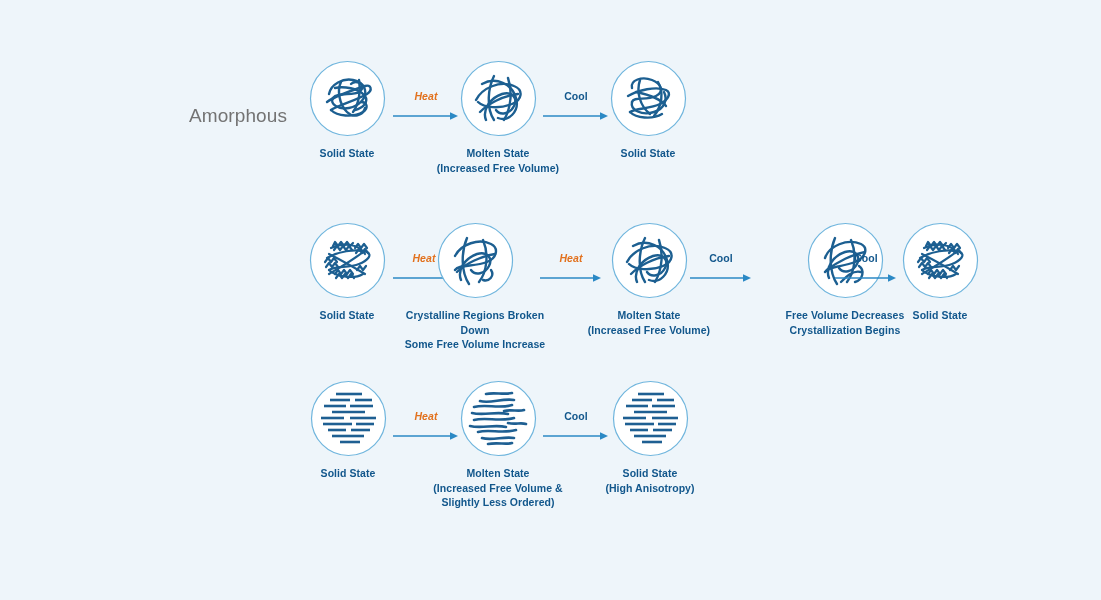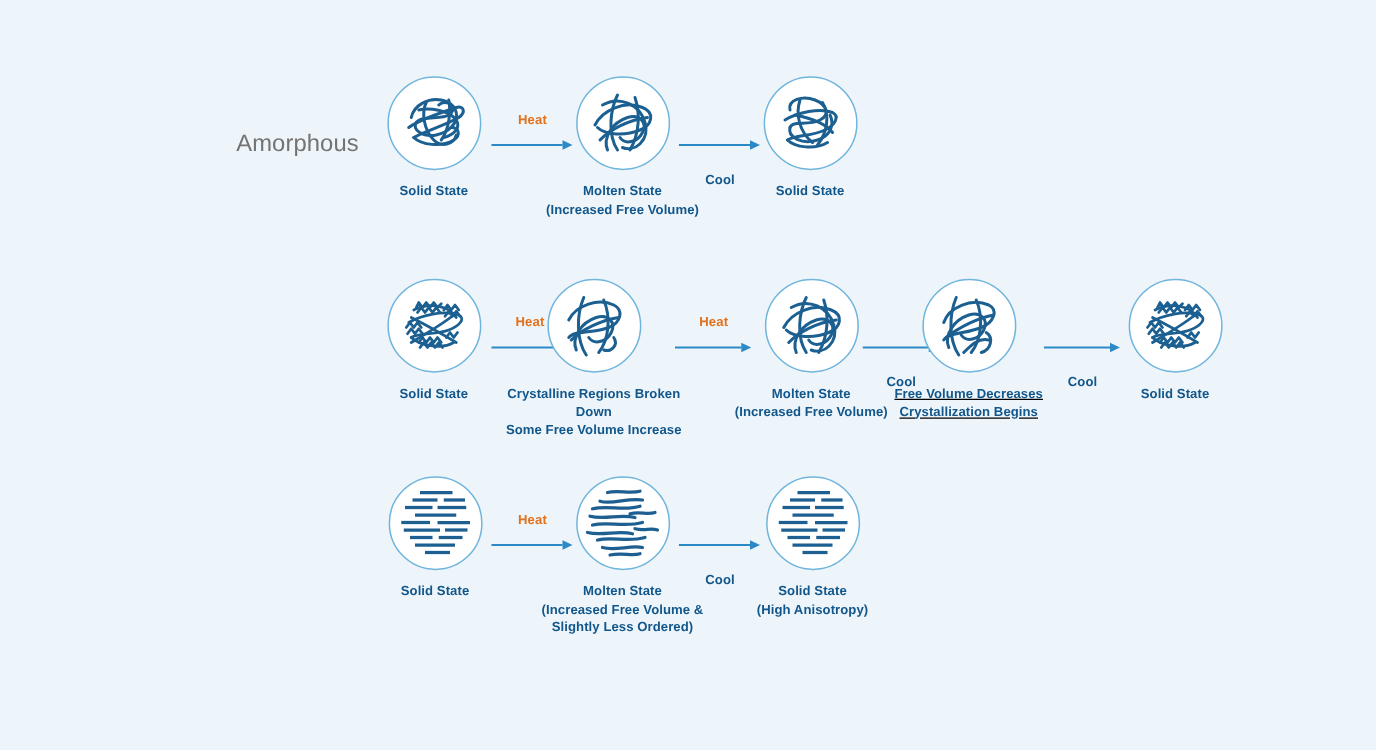--- a/index.html
+++ b/index.html
@@ -84,22 +84,22 @@
     position: absolute;
     left: 0;
     width: 100%;
     top: 0;
     text-align: center;
     font-size: 10.5px;
     font-weight: bold;
     letter-spacing: 0.1px;
     white-space: nowrap;
   }
-  .arrow .arrow-label.heat { color: #e2711d; }
-  .arrow .arrow-label.cool { color: #12578c; margin-top: 48px; }
+  .arrow .arrow-label.heat { color: #e2711d; font-style: italic; }
+  .arrow .arrow-label.cool { color: #12578c; }
   .arrow svg {
     position: absolute;
     left: 0;
     top: 20px;
     display: block;
   }
 </style>
 </head>
 <body style="background: rgb(238, 245, 250);">
 
@@ -259,21 +259,21 @@
     </div>
 
     <div class="arrow" style="left:690px; top:30px; width:62px;">
       <div class="arrow-label cool">Cool</div>
       <svg width="62" height="12" viewBox="0 0 62 12" xmlns="http://www.w3.org/2000/svg">
         <line x1="0" y1="6" x2="53" y2="6" stroke="#2b89c5" stroke-width="1.6"></line>
         <polygon points="53,2.2 61,6 53,9.8" fill="#2b89c5"></polygon>
       </svg>
     </div>
 
-    <div class="node" style="left:775px;text-decoration:underline;">
+    <div class="node" style="left:845px;">
       <div class="circle-wrap">
         <svg viewBox="0 0 77 77" xmlns="http://www.w3.org/2000/svg">
           <circle cx="38.5" cy="38.5" r="37" fill="#ffffff" stroke="#6fb5dd" stroke-width="1.2"></circle>
           <g fill="none" stroke="#1c5f91" stroke-width="2.4" stroke-linecap="round" stroke-linejoin="round">
             <path d="M18,36 C22,24 40,16 54,22 C62,26 58,36 48,40 C36,45 22,44 18,50"></path>
             <path d="M28,16 C22,30 22,50 30,62"></path>
             <path d="M44,18 C50,32 48,50 40,60"></path>
             <path d="M20,48 C30,40 46,32 58,30"></path>
             <path d="M22,56 C18,46 26,34 38,30 C48,27 54,34 50,42 C46,50 36,52 32,46"></path>
             <path d="M52,44 C58,48 56,58 48,60"></path>

